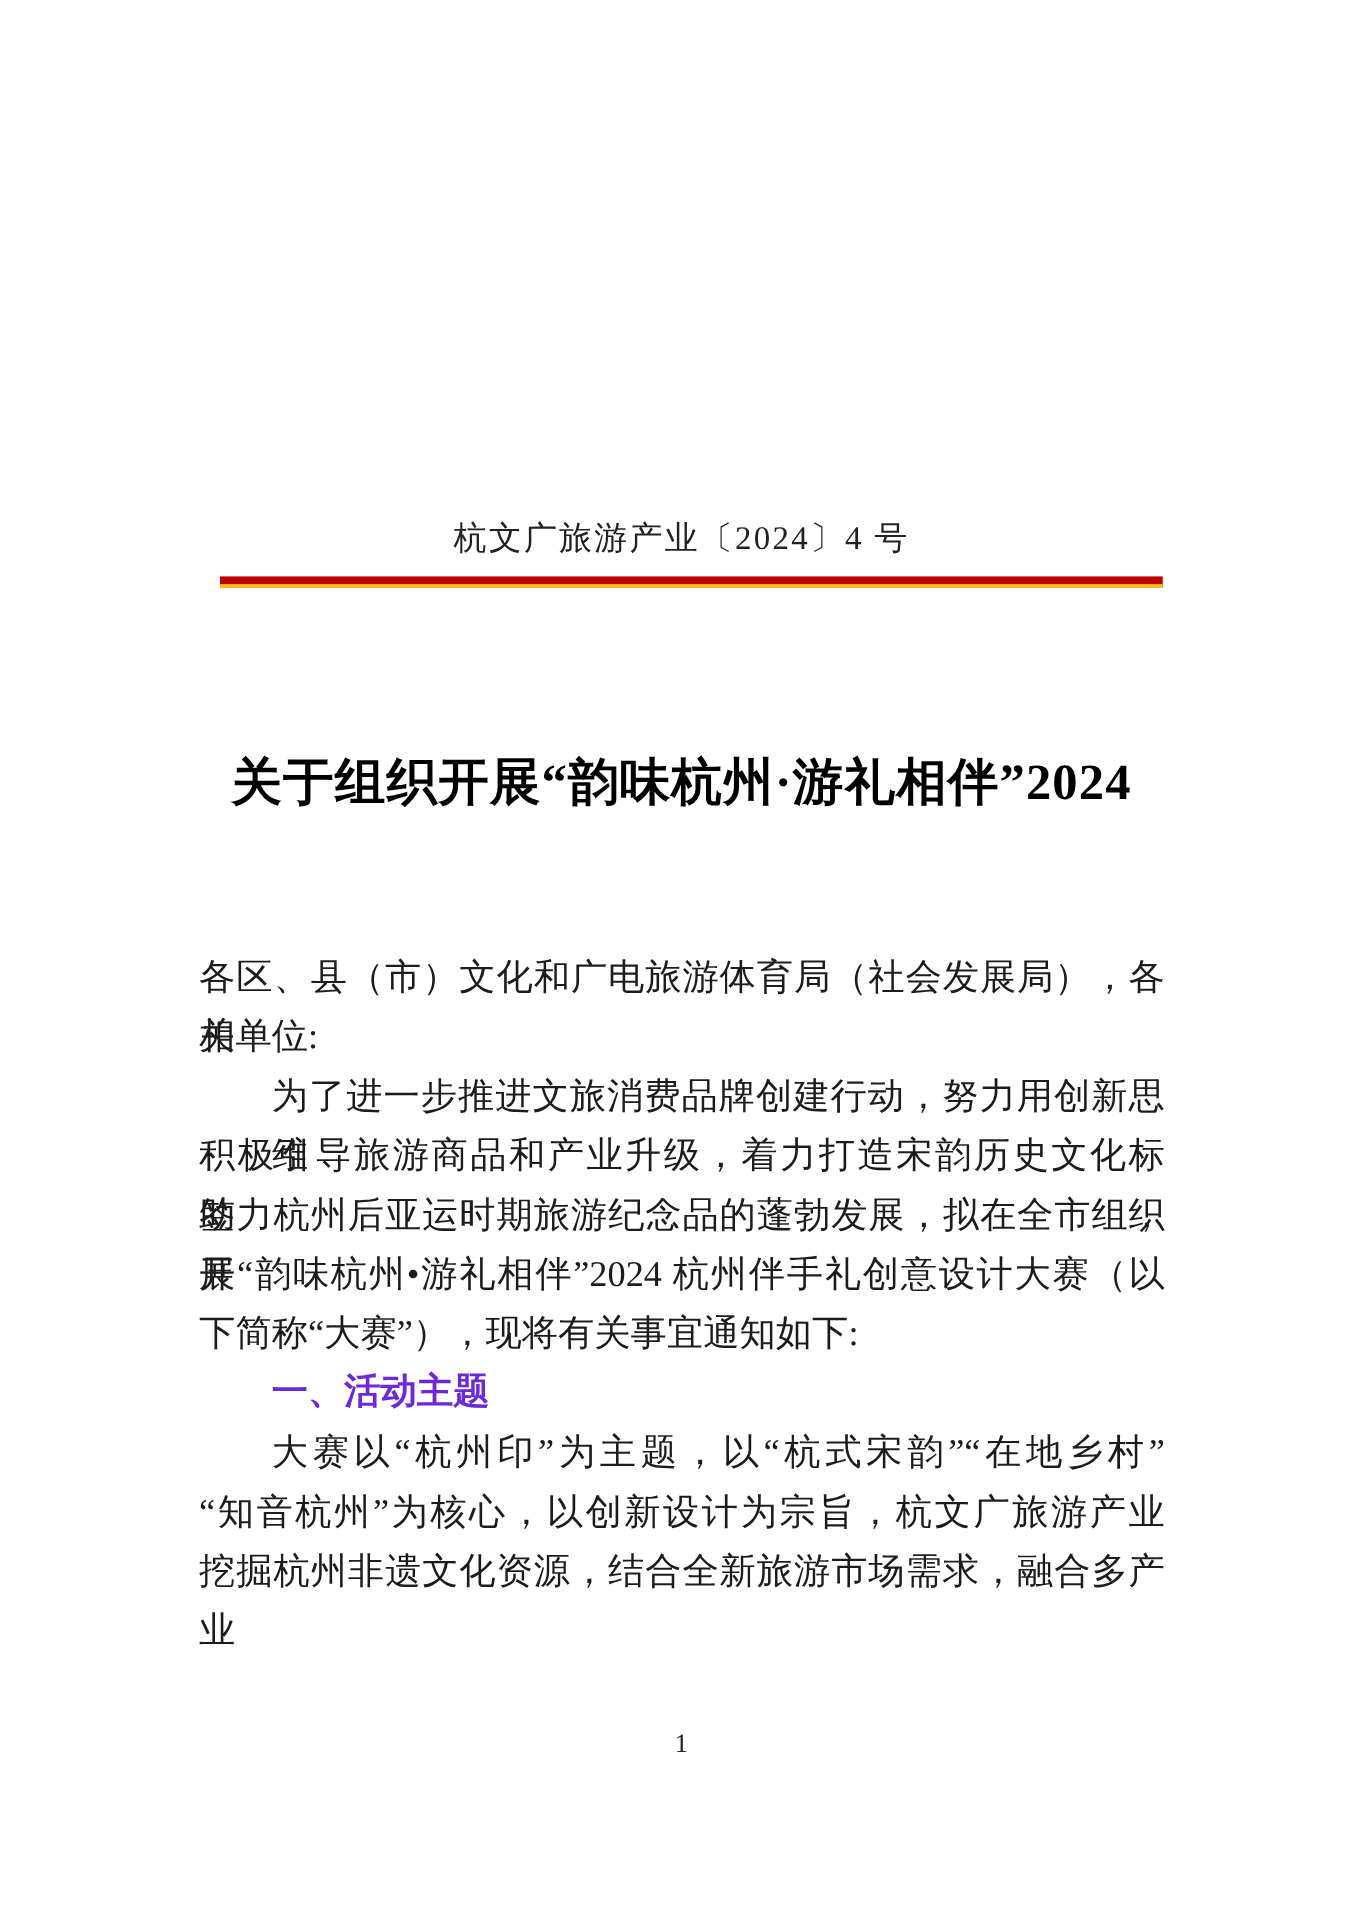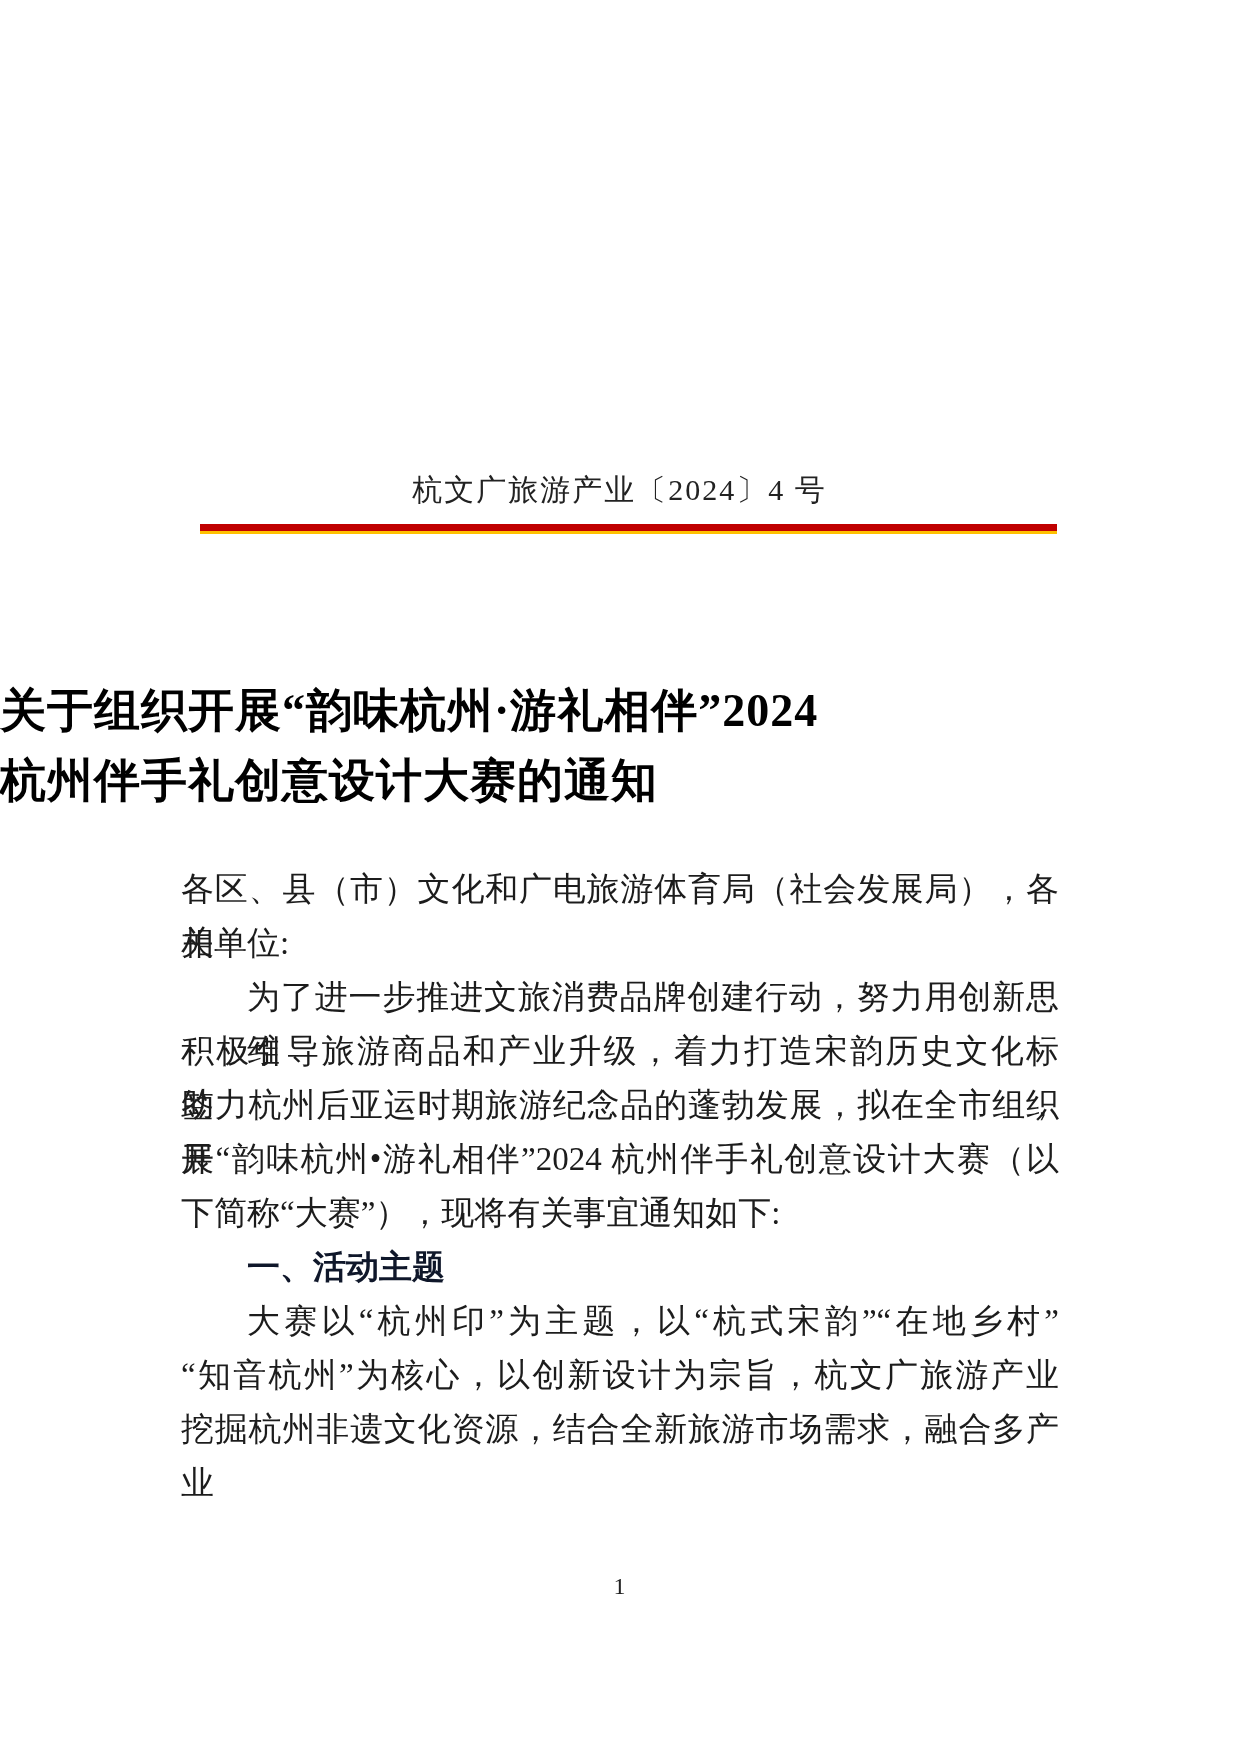--- a/index.html
+++ b/index.html
@@ -44,20 +44,21 @@
     width: 857px;
     height: 7px;
     background: var(--rule-red, #c00000);
     border-bottom: 3px solid var(--rule-gold, #ffc000);
   }
   .doc-title {
     position: absolute;
     top: 676px;
     left: 0;
     width: 100%;
+    text-align: center;
     font-size: 46px;
     line-height: 70px;
     font-weight: bold;
     color: #000000;
     letter-spacing: 1px;
   }
   .body-text {
     position: absolute;
     top: 862px;
     left: 181px;
@@ -73,23 +74,23 @@
   }
   .body-line.justify {
     white-space: normal;
     text-align: justify;
     text-align-last: justify;
     font-family: Liberation Serif, serif;
   }
   .body-line.indent { padding-left: 66px; }
   .body-line.justify.indent { padding-left: 66px; }
   .body-line.heading {
-    font-family: Liberation Sans, sans-serif;
+    font-family: Liberation Mono, monospace;
     font-weight: bold;
-    color: #0f172a;
+    color: #6d28d9;
   }
   .page-number {
     position: absolute;
     top: 1572px;
     left: 0;
     width: 100%;
     text-align: center;
     font-size: 24px;
     line-height: 28px;
     color: #222222;
@@ -100,21 +101,20 @@
 
 <div class="page">
 
 
   <div class="doc-number">杭文广旅游产业〔2024〕4 号</div>
 
   <div class="red-rule"></div>
 
   <div class="doc-title">
     <div>关于组织开展“韵味杭州·游礼相伴”2024</div>
-    <div>杭州伴手礼创意设计大赛的通知</div>
   </div>
 
   <div class="body-text">
       <div class="body-line justify">各区、县（市）文化和广电旅游体育局（社会发展局），各相</div>
       <div class="body-line">关单位:</div>
       <div class="body-line justify indent">为了进一步推进文旅消费品牌创建行动，努力用创新思维</div>
       <div class="body-line justify">积极引导旅游商品和产业升级，着力打造宋韵历史文化标签，</div>
       <div class="body-line justify">助力杭州后亚运时期旅游纪念品的蓬勃发展，拟在全市组织开</div>
       <div class="body-line justify">展“韵味杭州•游礼相伴”2024 杭州伴手礼创意设计大赛（以</div>
       <div class="body-line">下简称“大赛”），现将有关事宜通知如下:</div>

